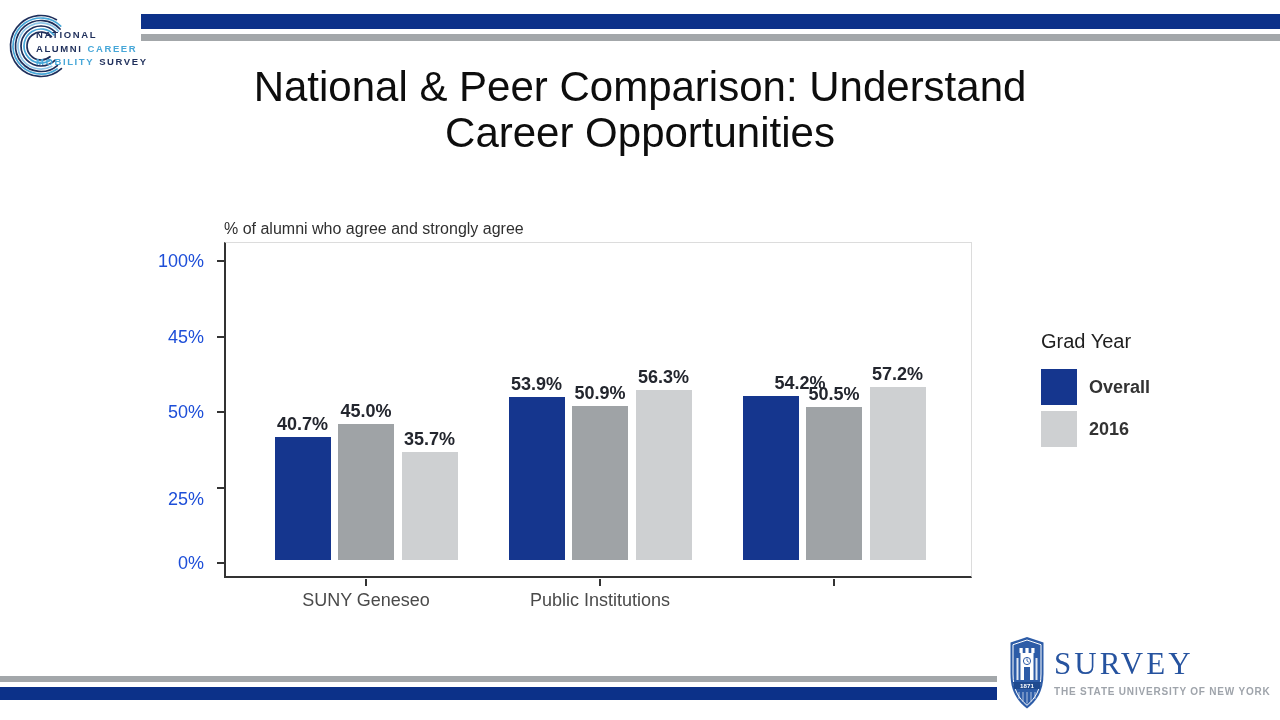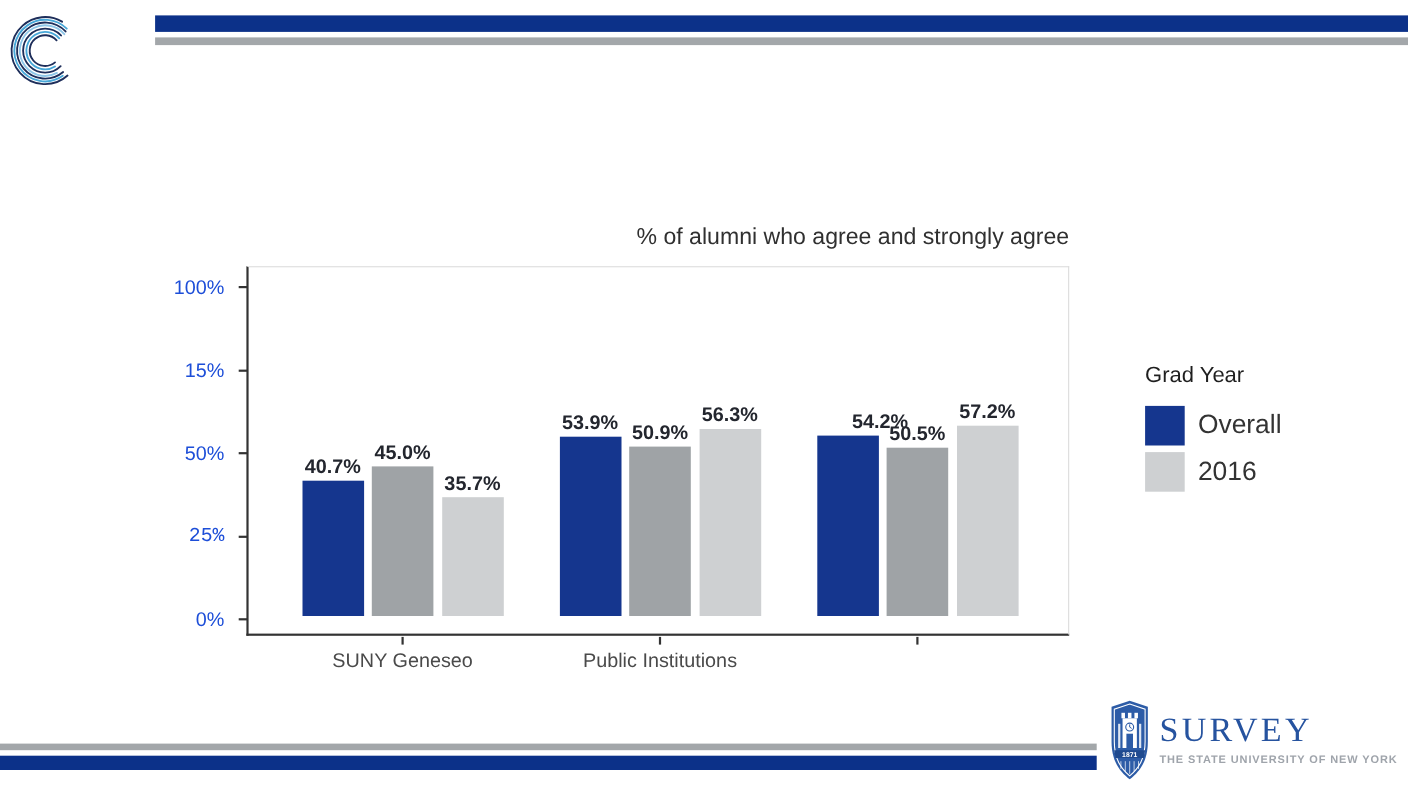--- a/index.html
+++ b/index.html
@@ -21,41 +21,41 @@
   .nacm-text { position:absolute; left:30px; top:20px; font-weight:bold; font-size:9.5px; letter-spacing:1.6px; line-height:13.5px; white-space:nowrap; }
   .navy  { color:#1e2e5a; }
   .lblue { color:#47a7d8; }
   .nacm-text .w2 { margin-left:5px; }
 
   
   .title { position:absolute; left:0; top:64px; width:1280px; text-align:center;
     font-size:42px; font-weight:400; color:#0d0d0d; line-height:46px; }
 
   
-  .chart-title { position:absolute; left:224px; top:204px; width:748px; text-align:right;
-    font-size:21px; color:#303030; }
+  .chart-title { position:absolute; left:224px; top:220px; width:748px; text-align:left;
+    font-size:16px; color:#303030; }
   .panel { position:absolute; left:224px; top:242px; width:748px; height:336px;
     border:1px solid #dcdcdc; border-left:2px solid #333; border-bottom:2px solid #333;
     background:#fff; }
   .ytick { position:absolute; left:-9px; width:8px; height:2px; background:#333; }
   .ylab  { position:absolute; left:-78px; width:56px; height:20px; text-align:right;
     font-size:18px; color:#1d4ed8; }
   .bar   { position:absolute; width:56px; }
   .vlab  { position:absolute; width:84px; height:20px; text-align:center;
     font-size:18px; font-weight:bold; color:#23262e; }
   .xtick { position:absolute; top:336px; width:2px; height:7px; background:#333; }
   .xlab  { position:absolute; top:347px; width:190px; height:22px; text-align:center;
     font-size:18px; color:#4a4a4a; }
 
   
   .legend { position:absolute; left:1005px; top:330px;margin-left:36px; }
   .legend-title { font-size:20px; color:#1f1f1f; margin-bottom:16px; }
   .legend-item { display:flex; align-items:center; margin-bottom:6px; }
   .swatch { width:36px; height:36px; flex:0 0 36px; }
-  .legend-label { margin-left:12px; font-size:24px; color:#333; }
+  .legend-label { margin-left:12px; font-size:18px; color:#333;font-weight:bold; }
 
   
   .geneseo { position:absolute; left:1007px; top:636px; width:250px; height:76px; }
   .geneseo svg { position:absolute; left:0; top:0; }
   .gen-text { position:absolute; left:47px; top:13px; }
   .gen-word { font-family:"Liberation Serif", serif; font-size:31px; letter-spacing:3px;
     color:#26539f; line-height:30px; white-space:nowrap; }
   .gen-tag { margin-top:7px; font-size:10px; font-weight:bold; letter-spacing:0.8px;
     color:#9fa4ab; white-space:nowrap; }
 </style>
@@ -72,34 +72,43 @@
       <g fill="none" stroke-linecap="round">
         <circle cx="33" cy="36" r="14" stroke="#1e2e5a" stroke-width="1.7" stroke-dasharray="65.1 88" transform="rotate(50 33 36)"></circle>
         <circle cx="33" cy="36" r="17" stroke="#47a7d8" stroke-width="1.7" stroke-dasharray="76.9 107" transform="rotate(58 33 36)"></circle>
         <circle cx="33" cy="36" r="20" stroke="#1e2e5a" stroke-width="1.7" stroke-dasharray="94.2 126" transform="rotate(45 33 36)"></circle>
         <circle cx="33" cy="36" r="23" stroke="#8ec6e8" stroke-width="1.7" stroke-dasharray="102.6 145" transform="rotate(62 33 36)"></circle>
         <circle cx="33" cy="36" r="25.5" stroke="#1e2e5a" stroke-width="1.7" stroke-dasharray="118.6 161" transform="rotate(50 33 36)"></circle>
         <circle cx="33" cy="36" r="28" stroke="#47a7d8" stroke-width="1.7" stroke-dasharray="126.7 176" transform="rotate(55 33 36)"></circle>
         <circle cx="33" cy="36" r="30.5" stroke="#1e2e5a" stroke-width="1.7" stroke-dasharray="134.1 192" transform="rotate(48 33 36)"></circle>
       </g>
     </svg>
+    <div class="nacm-text">
+      <div class="l1 navy">NATIONAL</div>
+      <div class="l2"><span class="navy">ALUMNI</span><span class="lblue w2">CAREER</span></div>
+      <div class="l3"><span class="lblue">MOBILITY</span><span class="navy w2">SURVEY</span></div>
+    </div>
   </div>
 
+  <h1 class="title">
+    <span>National &amp; Peer Comparison: Understand</span><br>
+    <span>Career Opportunities</span>
+  </h1>
 
   <div class="chart-title">% of alumni who agree and strongly agree</div>
 
   <div class="panel" id="panel">
       <div class="ytick" style="top: 319px;"></div>
       <div class="ylab" style="top: 310px;">0%</div>
       <div class="ytick" style="top: 243.5px;"></div>
-      <div class="ylab" style="top: 235px; font-family: Liberation Mono, monospace;">25%</div>
+      <div class="ylab" style="top: 246px;">25%</div>
       <div class="ytick" style="top: 168px;"></div>
       <div class="ylab" style="top: 159px;">50%</div>
       <div class="ytick" style="top: 92.5px;"></div>
-      <div class="ylab" style="top: 83.5px;">15%</div>
+      <div class="ylab" style="top: 83.5px;">45%</div>
       <div class="ytick" style="top: 17px;"></div>
       <div class="ylab" style="top: 8px;">100%</div>
       <div class="bar" style="left: 48.5px; bottom: 16px; height: 123px; background: rgb(21, 54, 142);"></div>
       <div class="vlab" style="left: 34.5px; bottom: 142px;">40.7%</div>
       <div class="bar" style="left: 112px; bottom: 16px; height: 136px; background: rgb(159, 163, 166);"></div>
       <div class="vlab" style="left: 98px; bottom: 155px;">45.0%</div>
       <div class="bar" style="left: 175.5px; bottom: 16px; height: 108px; background: rgb(206, 208, 210);"></div>
       <div class="vlab" style="left: 161.5px; bottom: 127px;">35.7%</div>
       <div class="xtick" style="left: 139px;"></div>
       <div class="xlab" style="left: 45px;">SUNY Geneseo</div>

